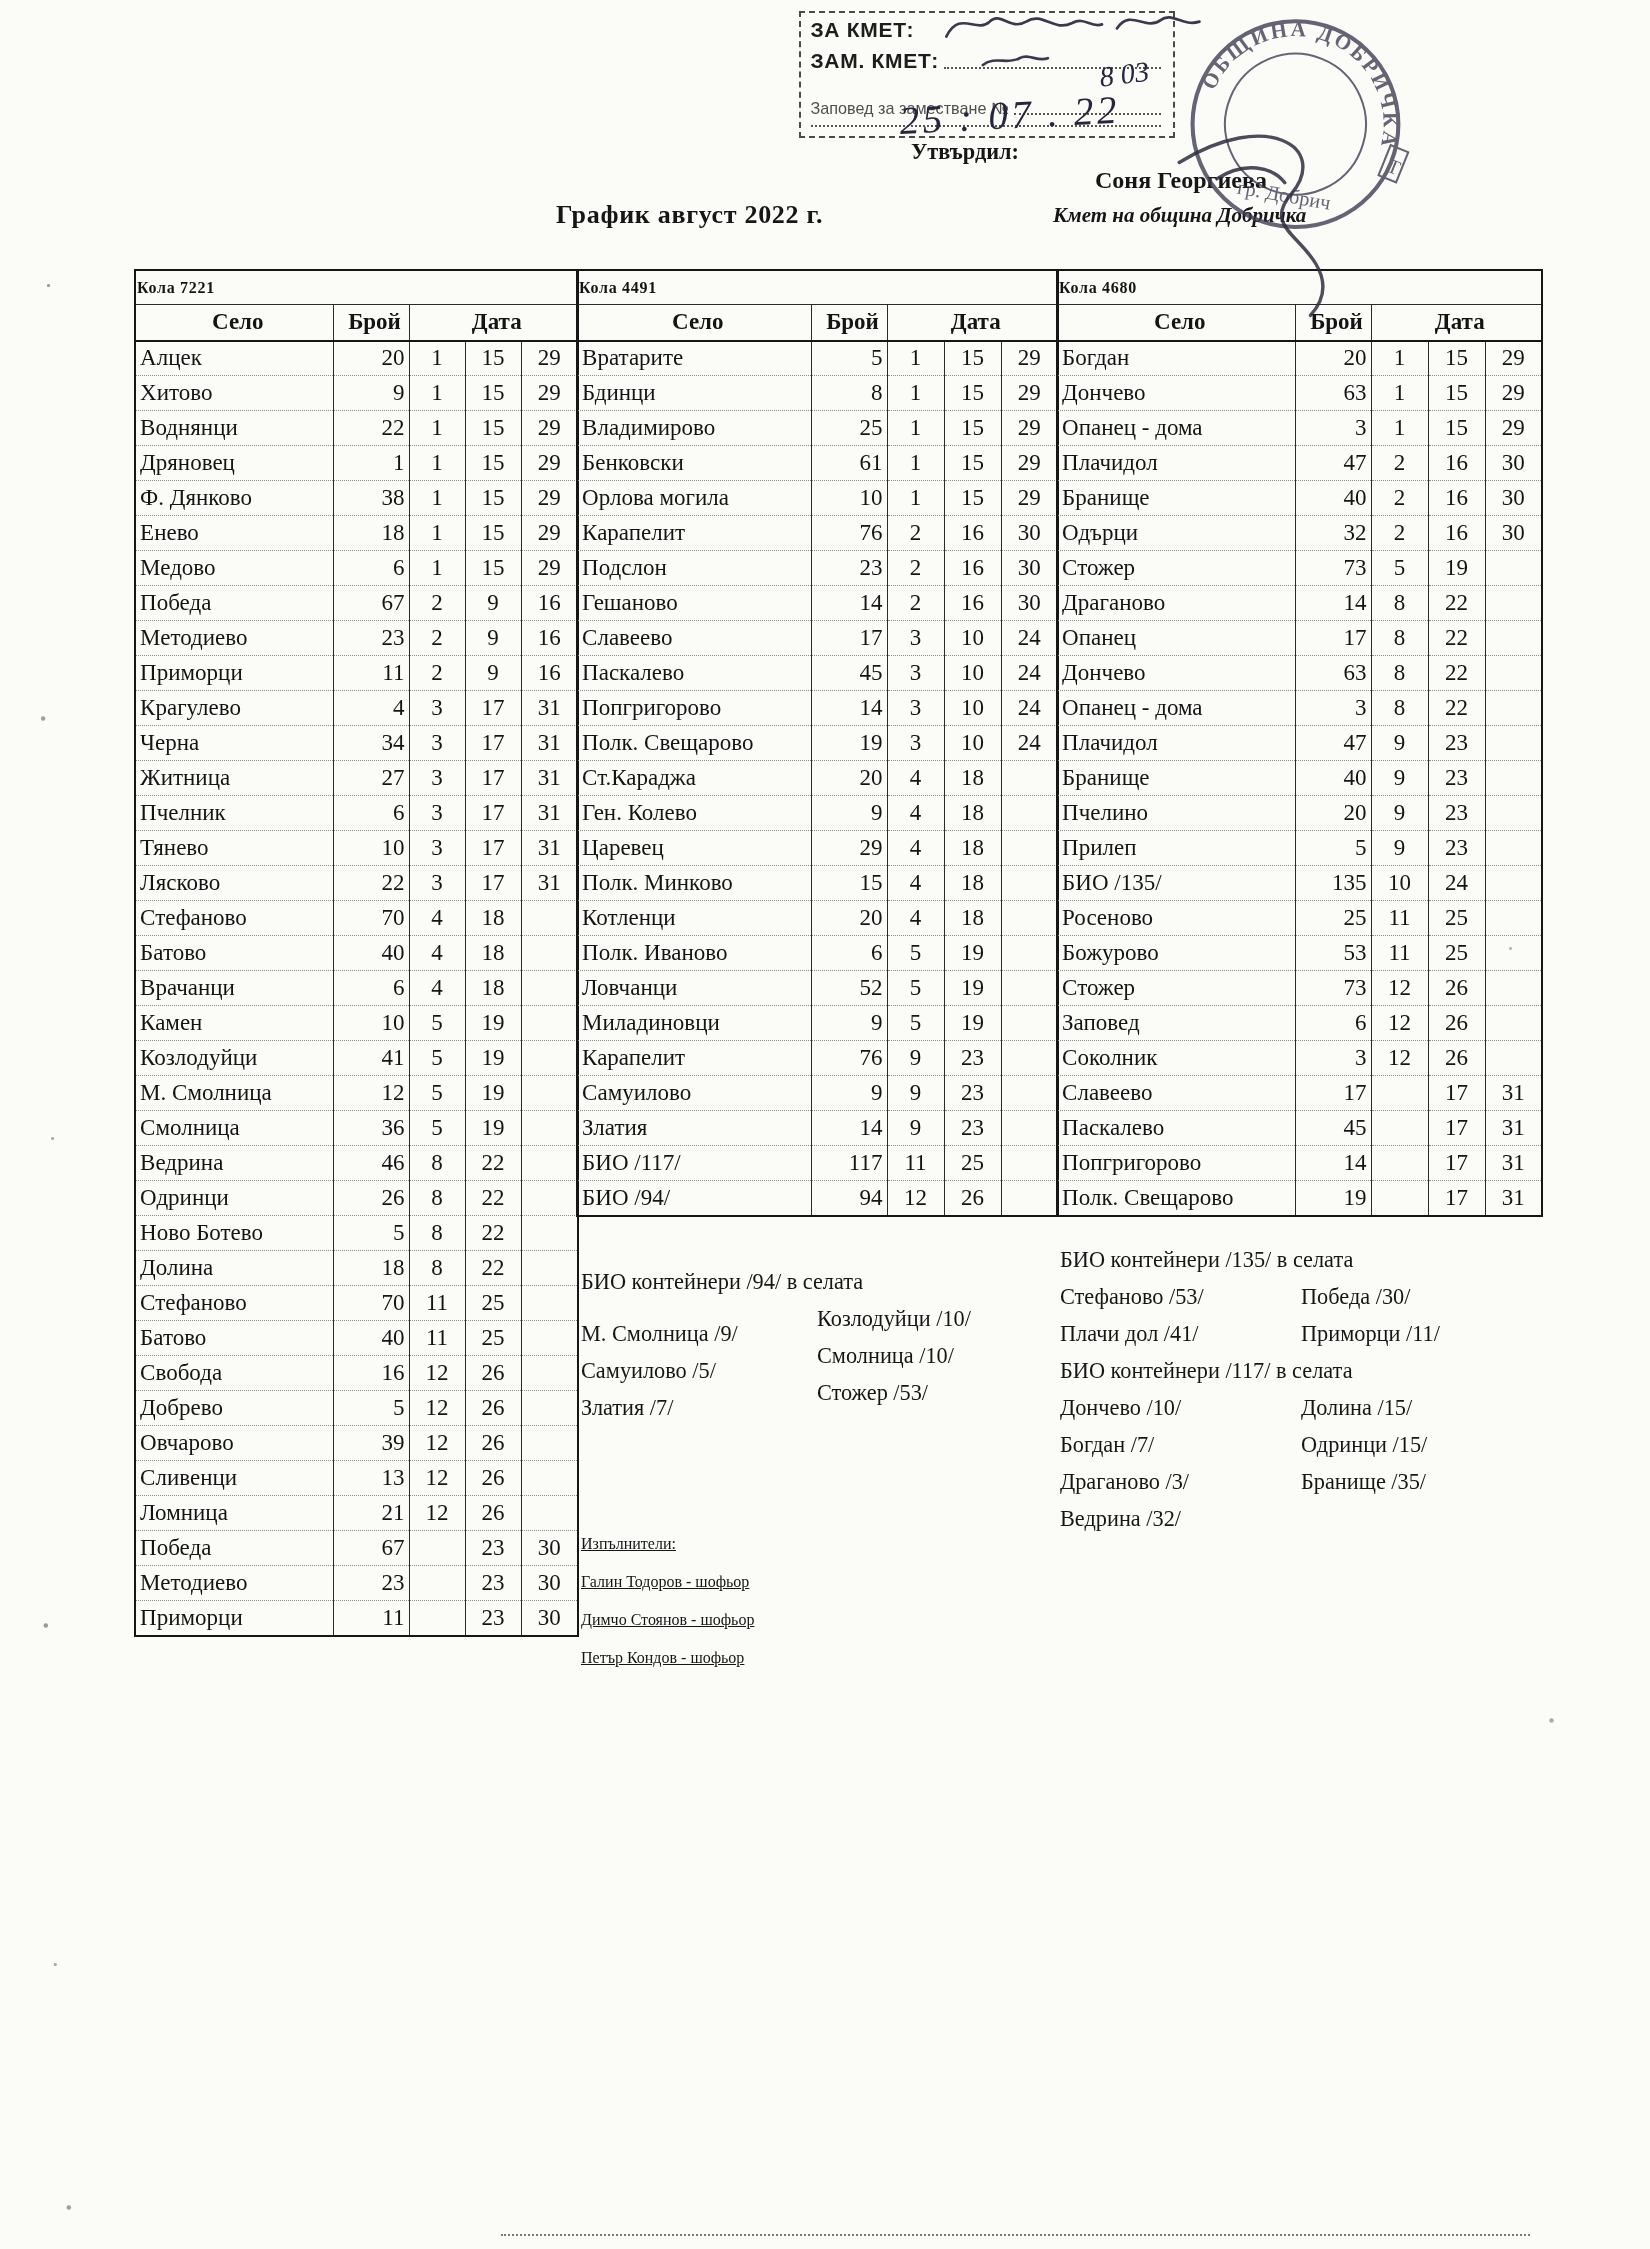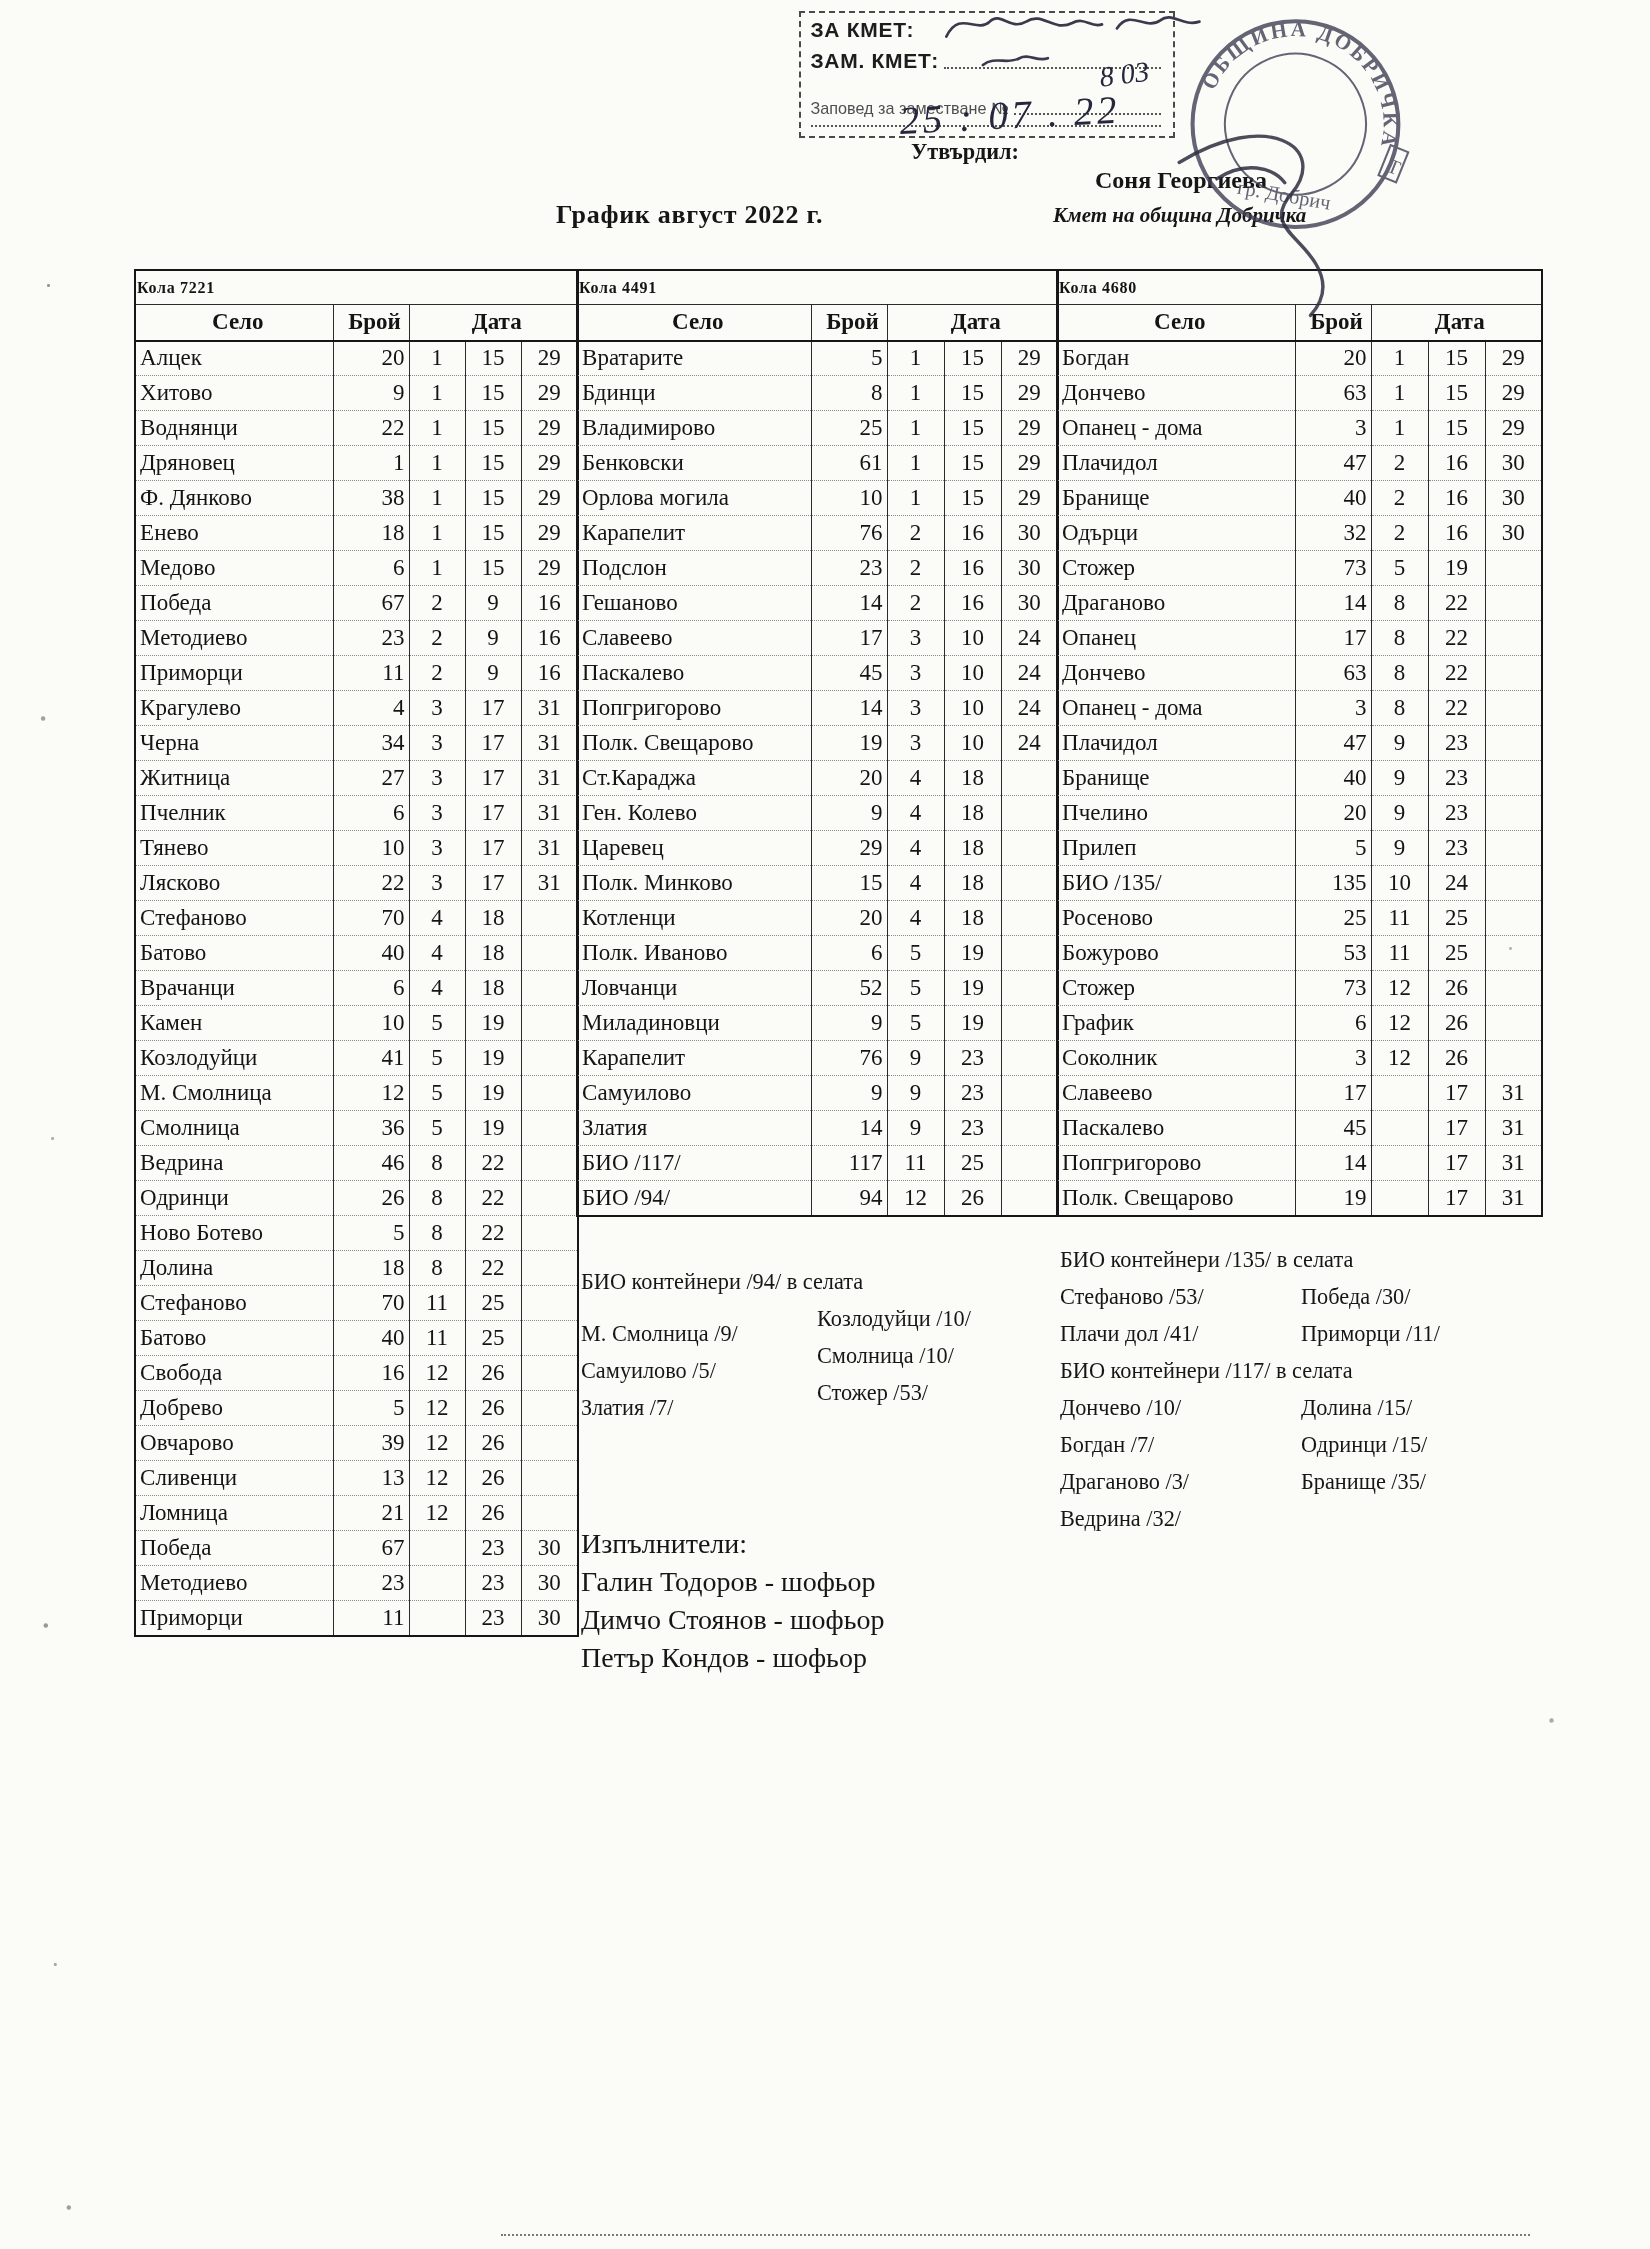--- a/index.html
+++ b/index.html
@@ -69,21 +69,21 @@
 
   
   #notes-mid{position:absolute;left:581px;top:1263px;font-size:22.3px;}
   #notes-right{position:absolute;left:1060px;top:1241px;font-size:22.3px;}
   .note-title{height:37px;display:flex;align-items:center;white-space:nowrap;}
   .note-pair{height:37px;display:flex;align-items:center;white-space:nowrap;}
   #notes-mid .note-pair span:first-child{display:inline-block;width:236px;flex:none;margin-top:31px;}
   #notes-right .note-pair span:first-child{display:inline-block;width:241px;flex:none;}
 
   
-  #executors{position:absolute;left:581px;top:1524px;font-size:28px;}
+  #executors{position:absolute;left:581px;top:1524px;font-size:16px;text-decoration:underline;}
   .exec-label{height:39px;display:flex;align-items:center;}
   .exec-line{height:38px;display:flex;align-items:center;white-space:nowrap;}
 
   
   .noise{
     position:absolute;left:47px;top:284px;width:2.7px;height:2.7px;border-radius:50%;background:#6a6a6a;opacity:.7;
     box-shadow: -5.4px 433px 0 0.7px #7a7a7a, 4.1px 853px 0 #8a8a8a, -2.7px 1340px 0 0.7px #6f6f6f,
                 6.8px 1679px 0 #808080, 1503px 1435px 0 0.7px #8a8a8a, 1462px 663px 0 #9a9a9a,
                 20.3px 1922px 0 0.7px #7a7a7a, 778px 2004px 0 #9a9a9a;
   }
@@ -774,21 +774,21 @@
           <td class="c-d3"></td>
         </tr>
         <tr>
           <td class="c-selo">Стожер</td>
           <td class="c-broy">73</td>
           <td class="c-d1">12</td>
           <td class="c-d2">26</td>
           <td class="c-d3"></td>
         </tr>
         <tr>
-          <td class="c-selo">График</td>
+          <td class="c-selo">Заповед</td>
           <td class="c-broy">6</td>
           <td class="c-d1">12</td>
           <td class="c-d2">26</td>
           <td class="c-d3"></td>
         </tr>
         <tr>
           <td class="c-selo">Соколник</td>
           <td class="c-broy">3</td>
           <td class="c-d1">12</td>
           <td class="c-d2">26</td>

